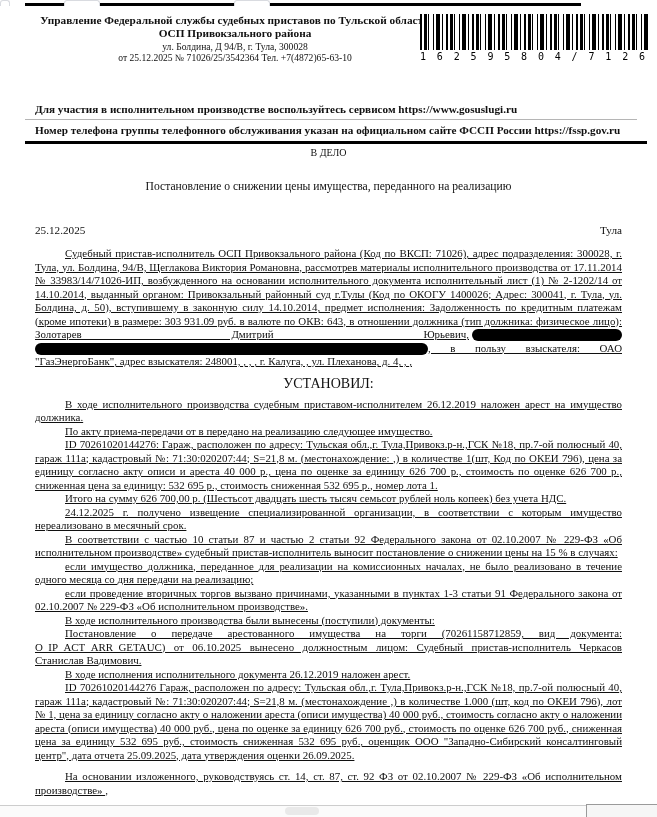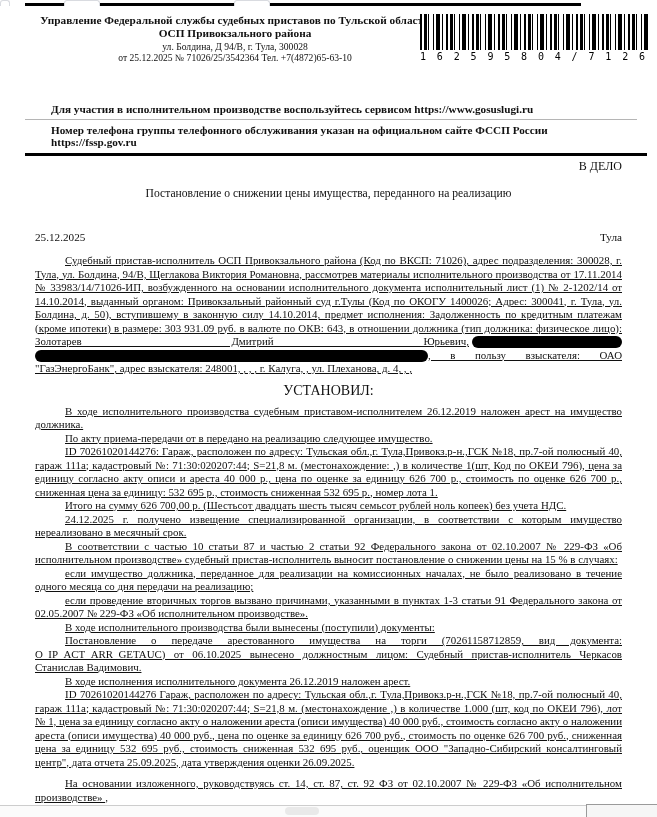--- a/index.html
+++ b/index.html
@@ -29,26 +29,26 @@
     background:repeating-linear-gradient(90deg,
       #000 0 2px,#fff 2px 4px,#000 4px 7px,#fff 7px 8px,
       #000 8px 9px,#fff 9px 13px,#000 13px 14px,#fff 14px 16px,
       #000 16px 20px,#fff 20px 22px,#000 22px 23px,#fff 23px 26px);
   }
   .barcode-digits{
     font-family:"DejaVu Sans Mono","Liberation Mono",monospace;
     font-size:10px;letter-spacing:1px;display:flex;justify-content:space-between;
     width:226px;margin-top:1px;color:#000;
   }
-  .notice{font-weight:bold;font-size:11.2px;margin:3px 16px;}
+  .notice{font-weight:bold;font-size:11.2px;margin:3px 0;}
   .rule-thin{position:relative;left:-10px;width:612px;border:none;border-top:1px solid #b5b5b5;margin:4px 0;}
   .rule-thick{position:relative;left:-10px;width:622px;border:none;border-top:3px solid #000;margin:5px 0 3px 0;}
-  .v-delo{text-align:right;font-size:12px;margin-top:2px;}
+  .v-delo{text-align:center;font-size:10px;margin-top:2px;}
 
-  .doc-title{text-align:center;font-size:11.6px;margin-top:13px;}
+  .doc-title{text-align:center;font-size:11.6px;margin-top:22px;}
   .date-row{display:flex;justify-content:space-between;font-size:11.2px;margin-top:31px;}
 
   .body-text{margin-top:11px;}
   .body-text p{
     margin:0;font-size:10.9px;line-height:13.5px;
     text-align:justify;text-indent:30px;text-decoration:underline;
   }
   .heading-center{
     text-align:center;font-size:14px;margin:7px 0 6px 0;
   }
@@ -121,21 +121,21 @@
 
       <div class="heading-center">УСТАНОВИЛ:</div>
 
       <p>В ходе исполнительного производства судебным приставом-исполнителем 26.12.2019 наложен арест на имущество должника.</p>
       <p>По акту приема-передачи от в передано на реализацию следующее имущество.</p>
       <p>ID 70261020144276: Гараж, расположен по адресу: Тульская обл.,г. Тула,Привокз.р-н.,ГСК №18, пр.7-ой полюсный 40, гараж 111а; кадастровый №: 71:30:020207:44; S=21,8 м. (местонахождение: ,) в количестве 1(шт, Код по ОКЕИ 796), цена за единицу согласно акту описи и ареста 40 000 р., цена по оценке за единицу 626 700 р., стоимость по оценке 626 700 р., сниженная цена за единицу: 532 695 р., стоимость сниженная 532 695 р., номер лота 1.</p>
       <p>Итого на сумму 626 700,00 р. (Шестьсот двадцать шесть тысяч семьсот рублей ноль копеек) без учета НДС.</p>
       <p>24.12.2025 г. получено извещение специализированной организации, в соответствии с которым имущество нереализовано в месячный срок.</p>
       <p>В соответствии с частью 10 статьи 87 и частью 2 статьи 92 Федерального закона от 02.10.2007 № 229-ФЗ «Об исполнительном производстве» судебный пристав-исполнитель выносит постановление о снижении цены на 15 % в случаях:</p>
       <p>если имущество должника, переданное для реализации на комиссионных началах, не было реализовано в течение одного месяца со дня передачи на реализацию;</p>
-      <p>если проведение вторичных торгов вызвано причинами, указанными в пунктах 1-3 статьи 91 Федерального закона от 02.05.2007 № 229-ФЗ «Об исполнительном производстве».</p>
+      <p>если проведение вторичных торгов вызвано причинами, указанными в пунктах 1-3 статьи 91 Федерального закона от 02.10.2007 № 229-ФЗ «Об исполнительном производстве».</p>
       <p>В ходе исполнительного производства были вынесены (поступили) документы:</p>
       <p>Постановление о передаче арестованного имущества на торги (70261158712859, вид документа: O_IP_ACT_ARR_GETAUC) от 06.10.2025 вынесено должностным лицом: Судебный пристав-исполнитель Черкасов Станислав Вадимович.</p>
       <p>В ходе исполнения исполнительного документа 26.12.2019 наложен арест.</p>
       <p>ID 70261020144276 Гараж, расположен по адресу: Тульская обл.,г. Тула,Привокз.р-н.,ГСК №18, пр.7-ой полюсный 40, гараж 111а; кадастровый №: 71:30:020207:44; S=21,8 м. (местонахождение ,) в количестве 1.000 (шт, код по ОКЕИ 796), лот № 1, цена за единицу согласно акту о наложении ареста (описи имущества) 40 000 руб., стоимость согласно акту о наложении ареста (описи имущества) 40 000 руб., цена по оценке за единицу 626 700 руб., стоимость по оценке 626 700 руб., сниженная цена за единицу 532 695 руб., стоимость сниженная 532 695 руб., оценщик ООО "Западно-Сибирский консалтинговый центр", дата отчета 25.09.2025, дата утверждения оценки 26.09.2025.</p>
       <p class="mt8">На основании изложенного, руководствуясь ст. 14, ст. 87, ст. 92 ФЗ от 02.10.2007 № 229-ФЗ «Об исполнительном производстве» ,</p>
 
       <div class="heading-center">ПОСТАНОВИЛ:</div>
 
       <p class="mt8">1. Снизить цену имущества, переданного в специализированную организацию на реализацию на 15%.</p>
       <p class="mt8">2. Установить следующую цену указанного имущества:</p>

